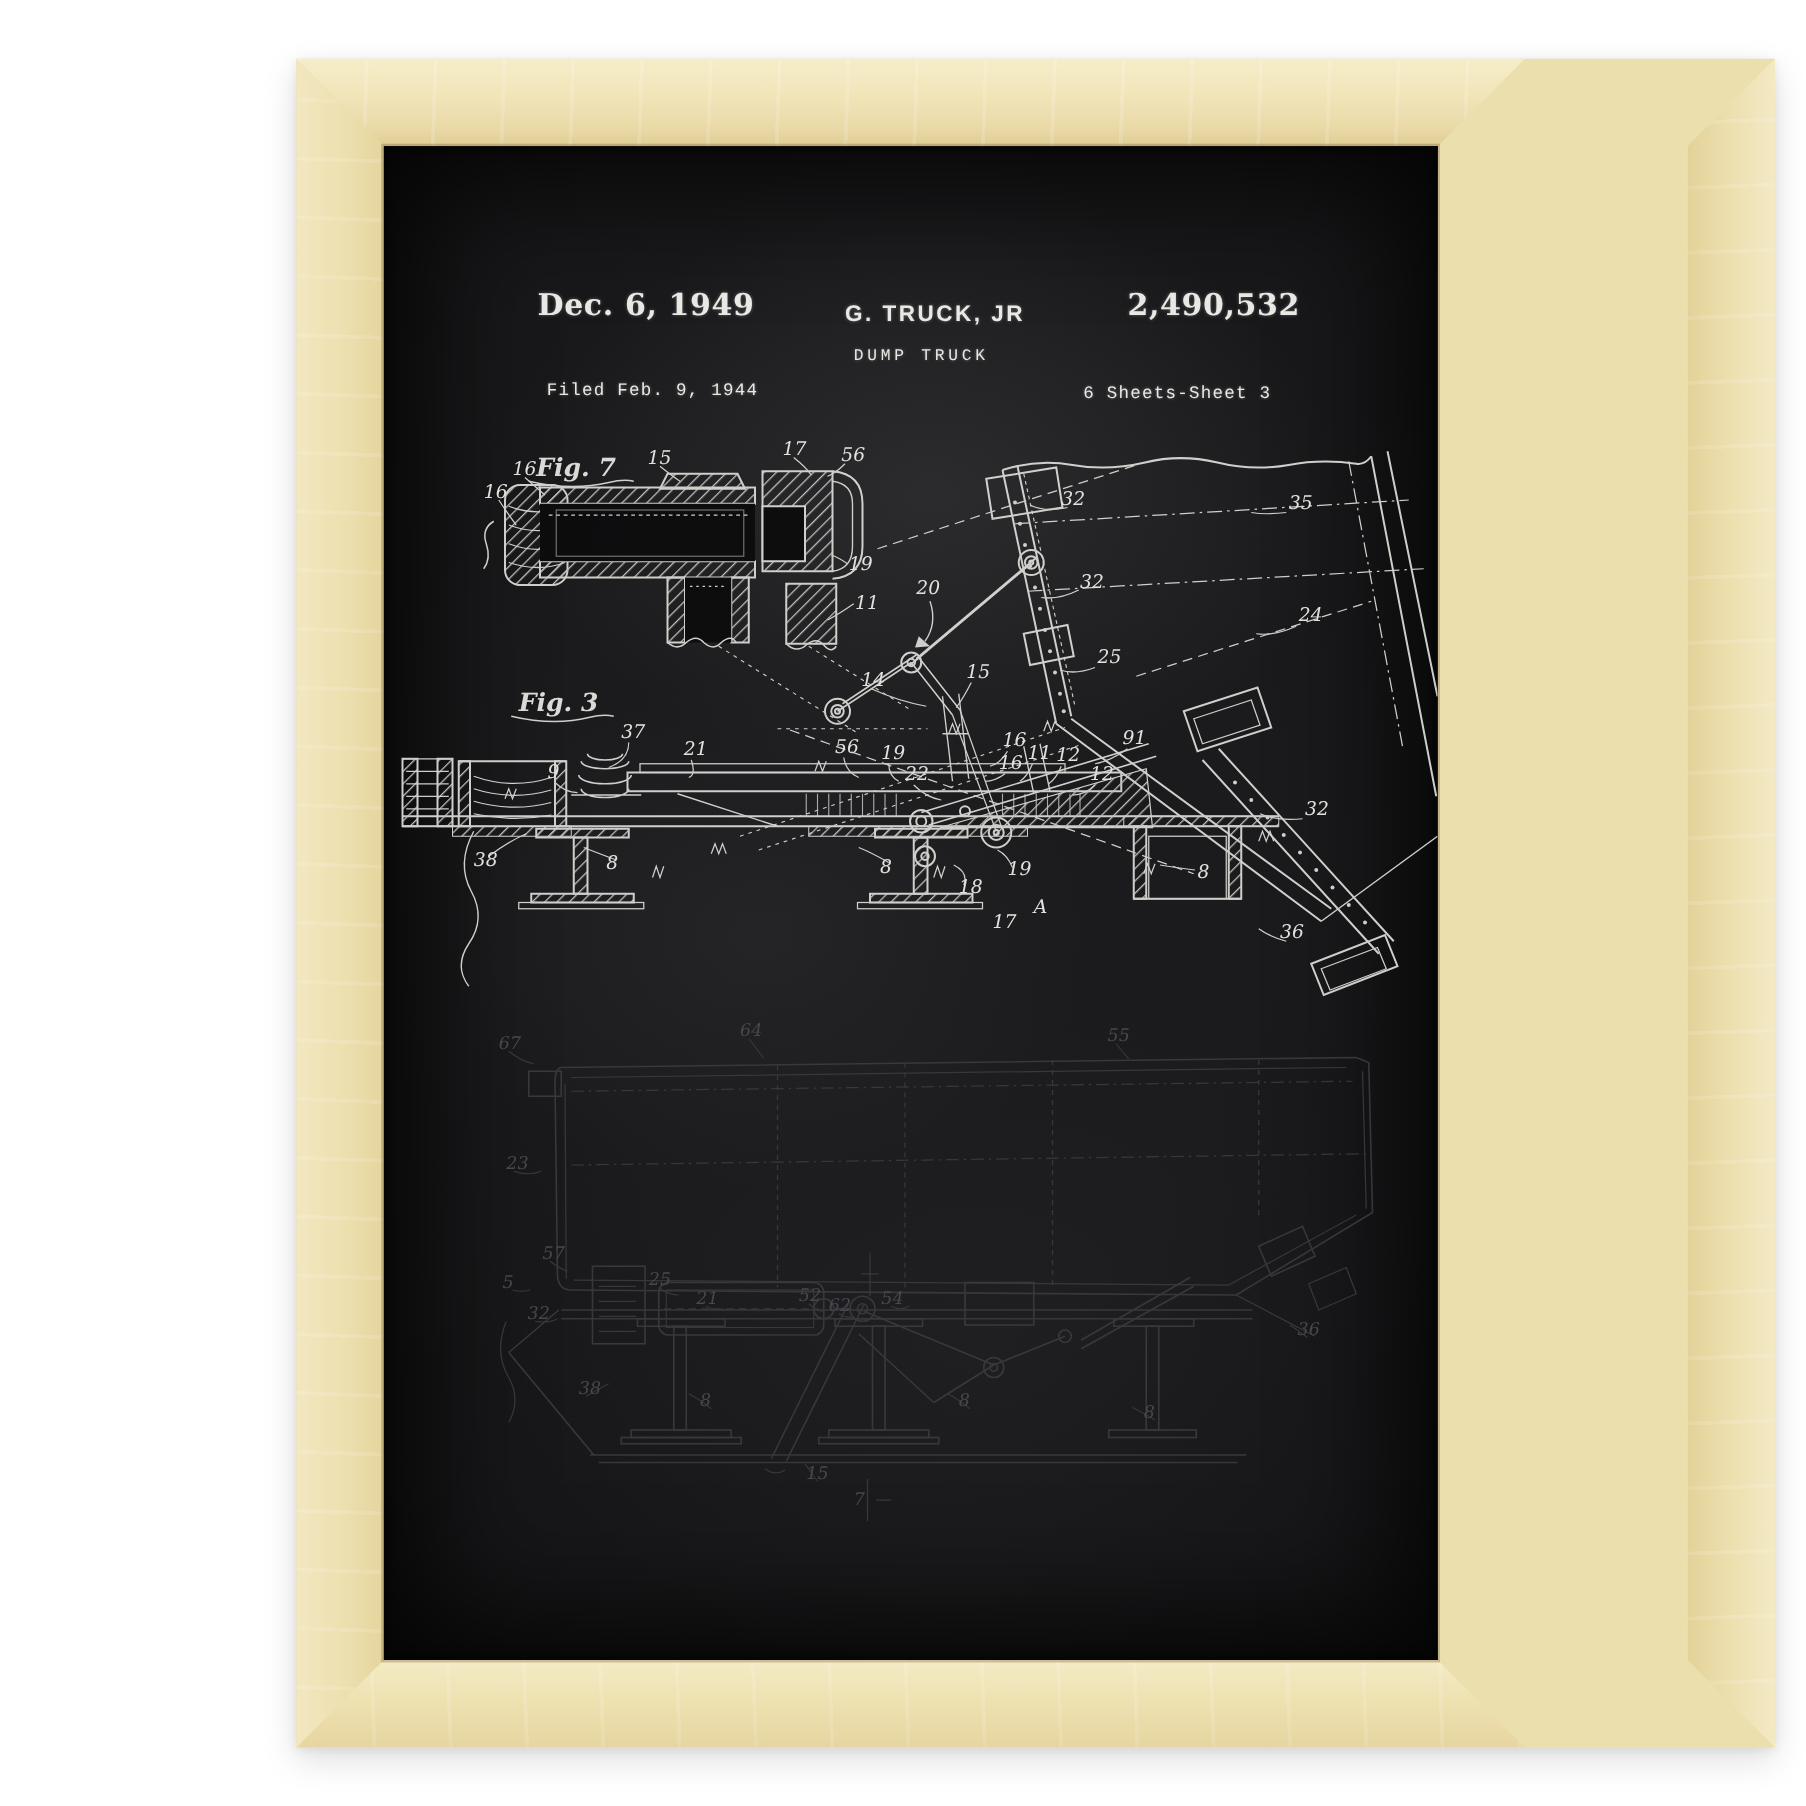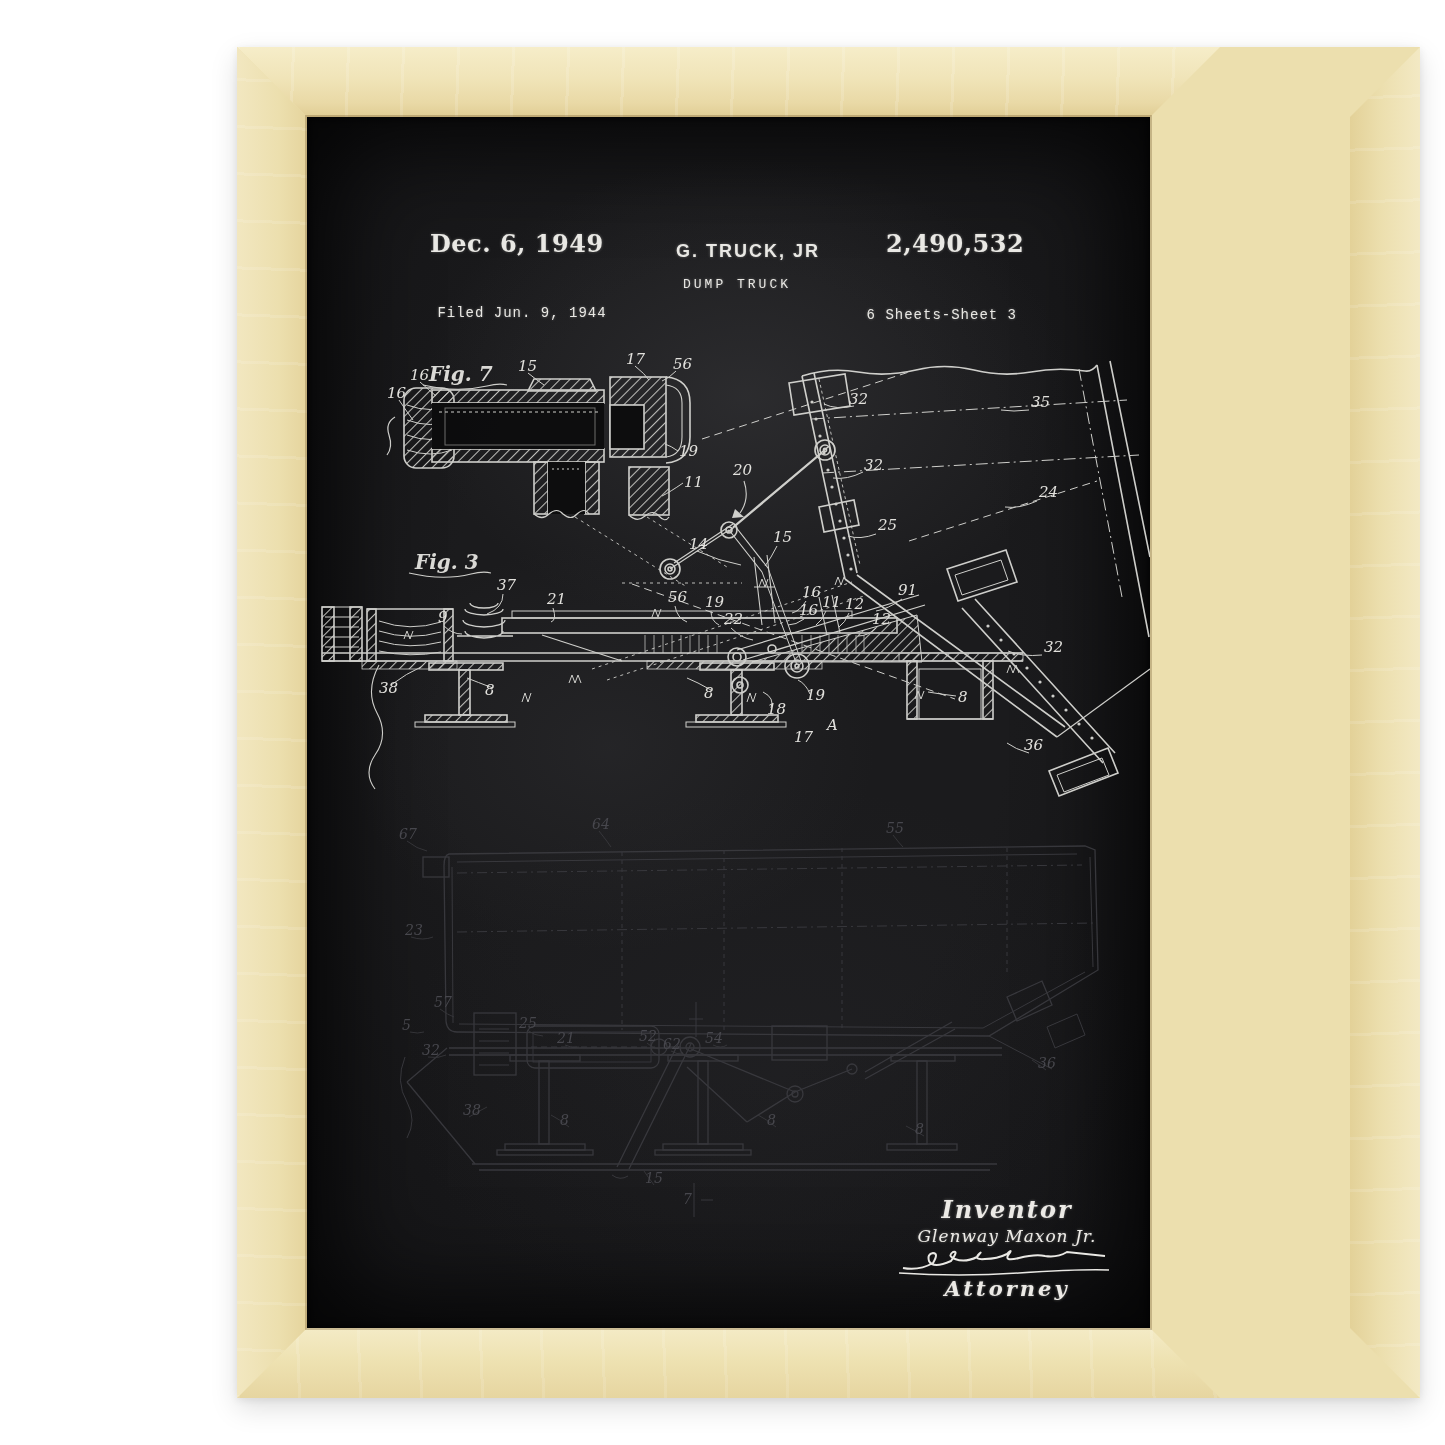--- a/index.html
+++ b/index.html
@@ -31,21 +31,21 @@
   .poster{position:absolute;left:70px;top:70px;width:843px;height:1211px;
      background:
        radial-gradient(55% 28% at 52% 23%,rgba(82,82,86,.30),rgba(0,0,0,0) 70%),
        radial-gradient(45% 24% at 36% 52%,rgba(70,70,74,.22),rgba(0,0,0,0) 70%),
        radial-gradient(60% 32% at 56% 79%,rgba(52,52,58,.16),rgba(0,0,0,0) 75%),
        radial-gradient(120% 120% at 50% 46%,#1b1b1d 28%,#121214 68%,#0a0a0b 100%);
      box-shadow:inset 0 0 95px 28px rgba(0,0,0,.78),inset 0 0 10px rgba(0,0,0,.9),0 0 0 2px rgba(125,100,58,.35);}
 
   .htext{position:absolute;color:#e9e8e4;text-shadow:0 0 3px rgba(240,240,235,.35);white-space:nowrap;}
   .h-date   {left:123px;top:112px;width:170px;text-align:center;font:bold 24px "DejaVu Serif",serif;letter-spacing:.5px;}
-  .h-number {left:579px;top:112px;width:170px;font:bold 24px "DejaVu Serif",serif;letter-spacing:.5px;}
+  .h-number {left:579px;top:112px;width:170px;text-align:center;font:bold 24px "DejaVu Serif",serif;letter-spacing:.5px;}
   .h-inventor{left:341px;top:124px;width:200px;text-align:center;font:bold 18px "Liberation Sans",sans-serif;letter-spacing:2px;}
   .h-title  {left:330px;top:160px;width:200px;text-align:center;font:13px "Liberation Mono",monospace;letter-spacing:3px;}
   .h-filed  {left:125px;top:188px;width:180px;text-align:center;font:14px "Liberation Mono",monospace;letter-spacing:1px;}
   .h-sheet  {left:530px;top:190px;width:180px;text-align:right;font:14px "Liberation Mono",monospace;letter-spacing:1px;}
 
   .drawing{position:absolute;left:0;top:0;width:843px;height:1211px;}
 
   .sig{position:absolute;left:575px;top:1078px;width:250px;text-align:center;color:#eceae6;
        text-shadow:0 0 3px rgba(240,240,235,.4);}
   .sig .s1{font:bold italic 24px "DejaVu Serif",serif;letter-spacing:2px;}
@@ -61,21 +61,21 @@
     <div class="f-side f-bottom"></div>
     <div class="f-side f-left"></div>
     <div class="f-side f-right"></div>
 
     <div class="poster">
 
       <div class="htext h-date">Dec. 6, 1949</div>
       <div class="htext h-inventor">G. TRUCK, JR</div>
       <div class="htext h-number">2,490,532</div>
       <div class="htext h-title">DUMP TRUCK</div>
-      <div class="htext h-filed">Filed Jun. 9, 1944</div>
+      <div class="htext h-filed">Filed Feb. 9, 1944</div>
       <div class="htext h-sheet">6 Sheets-Sheet 3</div>
 
       <svg class="drawing" viewBox="0 0 843 1211" xmlns="http://www.w3.org/2000/svg">
         <defs>
           <pattern id="hatch" width="7" height="7" patternTransform="rotate(45)" patternUnits="userSpaceOnUse">
             <line x1="0" y1="0" x2="0" y2="7" stroke="#c9c9c5" stroke-width="2.1"></line>
           </pattern>
         </defs>
 
         <g stroke="#dadad6" fill="none" stroke-width="1.6" opacity="0.94">
@@ -349,25 +349,16 @@
           <text x="156" y="998">38</text>
           <text x="253" y="1008">8</text>
           <text x="460" y="1008">8</text>
           <text x="608" y="1017">8</text>
           <text x="338" y="1066">15</text>
           <text x="376" y="1087">7</text>
           <text x="731" y="951">36</text>
         </g>
       </svg>
 
-      <div class="sig">
-        <div class="s1">Inventor</div>
-        <div class="s2">Glenway Maxon Jr.</div>
-        <svg width="220" height="30" viewBox="0 0 220 30">
-          <path d="M6,22 Q22,25 36,17 Q42,7 36,7 Q30,8 32,15 Q36,23 54,15 Q62,4 56,6 Q50,10 58,13 Q68,17 80,11 Q86,4 82,8 Q76,14 88,13 Q100,13 110,8 Q116,2 112,8 Q106,16 122,12 Q138,8 148,10 Q160,12 170,6 L208,10" fill="none" stroke="#e9e8e4" stroke-width="2"></path>
-          <path d="M2,27 Q62,31 122,27 T212,24" fill="none" stroke="#e9e8e4" stroke-width="1.6"></path>
-        </svg>
-        <div class="s4">Attorney</div>
-      </div>
 
     </div>
   </div>
 </div>
 
 </body></html>

